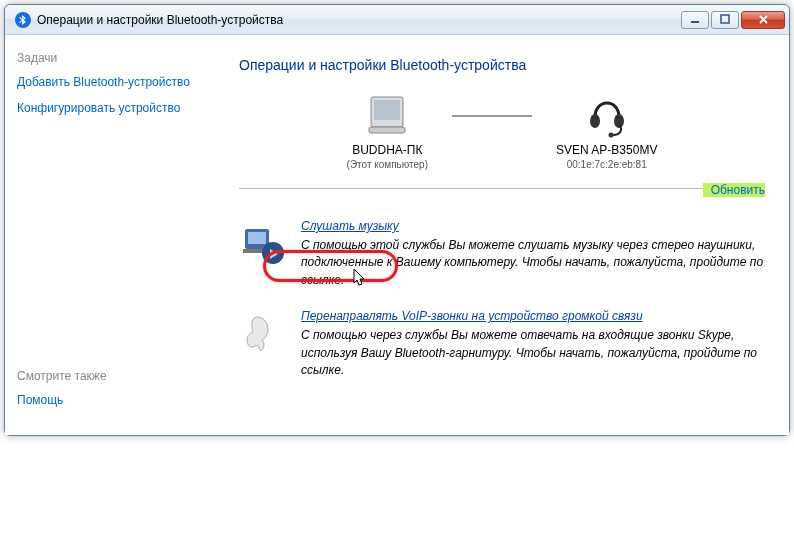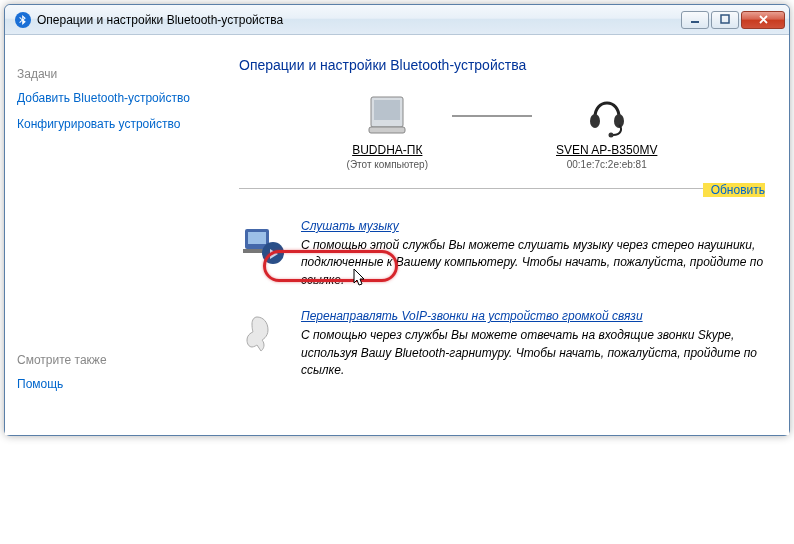--- a/index.html
+++ b/index.html
@@ -7,34 +7,34 @@
 .window { width: 786px; height: 432px; margin: 4px; border: 1px solid #5a7fa8; border-radius: 6px; background: #fff; box-shadow: 0 0 8px rgba(0,0,0,0.3); display: flex; flex-direction: column; }
 .titlebar { height: 30px; background: linear-gradient(to bottom, #f4f8fc 0%, #e8f0f8 45%, #d8e6f2 50%, #e2ecf6 100%); border-bottom: 1px solid #b8c8d8; border-radius: 6px 6px 0 0; display: flex; align-items: center; padding: 0 4px; }
 .titlebar-icon { width: 16px; height: 16px; margin: 0 6px; display: flex; align-items: center; justify-content: center; }
 .titlebar-title { font-size: 12px; color: #000; flex: 1; }
 .win-controls { display: flex; gap: 2px; }
 .win-btn { width: 28px; height: 18px; border: 1px solid #8899aa; border-radius: 3px; display: flex; align-items: center; justify-content: center; font-size: 10px; cursor: pointer; }
 .win-min, .win-max { background: linear-gradient(to bottom, #f8fafc, #dde8f2); }
 .win-close { width: 44px; background: linear-gradient(to bottom, #e99f91 0%, #d76450 45%, #c83b1f 50%, #cf5038 100%); border-color: #9a3a28; color: #fff; }
 .win-close svg, .win-min svg, .win-max svg { width: 11px; height: 11px; }
 .content { flex: 1; display: flex; background: #fff; overflow: hidden; }
-.sidebar { width: 210px; padding: 32px 12px; display: flex; flex-direction: column; font-size: 12px; }
+.sidebar { width: 210px; padding: 16px 12px; display: flex; flex-direction: column; font-size: 12px; }
 .sidebar-heading { color: #888; margin-bottom: 10px; }
 .sidebar-link { color: #0066cc; margin-bottom: 12px; cursor: pointer; }
 .sidebar-spacer { flex: 1; }
 .main { flex: 1; padding: 22px 24px 16px 24px; position: relative; }
 .main-title { color: #003399; font-size: 14px; margin-bottom: 18px; font-weight: normal; }
 .devices { display: flex; align-items: center; justify-content: center; gap: 24px; margin-bottom: 18px; }
 .device { display: flex; flex-direction: column; align-items: center; }
 .device-icon { width: 48px; height: 48px; margin-bottom: 4px; }
-.device-name { font-size: 12px; color: #000; margin-bottom: 2px; text-decoration: underline; }
+.device-name { font-size: 12px; color: #000; margin-bottom: 2px; }
 .device-sub { font-size: 10px; color: #555; }
 .conn-line { width: 80px; height: 2px; background: #999; position: relative; margin-top: -30px; }
 .refresh-row { border-top: 1px solid #bbb; margin-top: 6px; margin-bottom: 12px; text-align: right; }
-.refresh-link { color: #0066cc; font-size: 12px; cursor: pointer; position: relative; top: -9px; background: #fde047; padding-left: 8px; text-align: right; }
+.refresh-link { color: #0066cc; font-size: 12px; cursor: pointer; position: relative; top: -9px; background: #bef264; padding-left: 8px; text-align: right; }
 .service { display: flex; gap: 14px; margin-bottom: 20px; font-style: italic; }
 .service-icon { width: 48px; height: 48px; flex-shrink: 0; }
 .service-body { flex: 1; font-size: 12px; }
 .service-title { color: #0645ad; text-decoration: underline; cursor: pointer; display: inline-block; }
 .service-desc { color: #000; margin-top: 4px; line-height: 1.45; }
 .highlight-ring { position: absolute; border: 3px solid #d6242b; border-radius: 18px; box-shadow: 0 0 3px rgba(214,36,43,0.5), inset 0 0 3px rgba(214,36,43,0.4); pointer-events: none; }
 .cursor { position: absolute; width: 16px; height: 22px; pointer-events: none; }
 </style>
 </head>
 <body>

